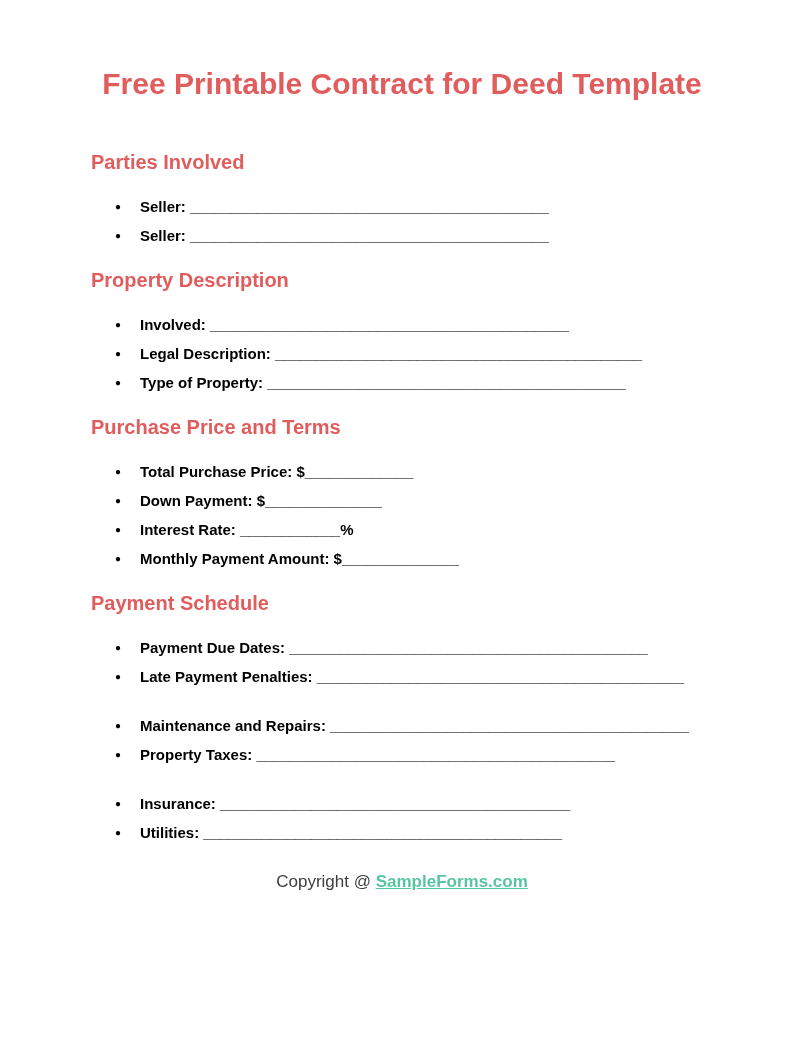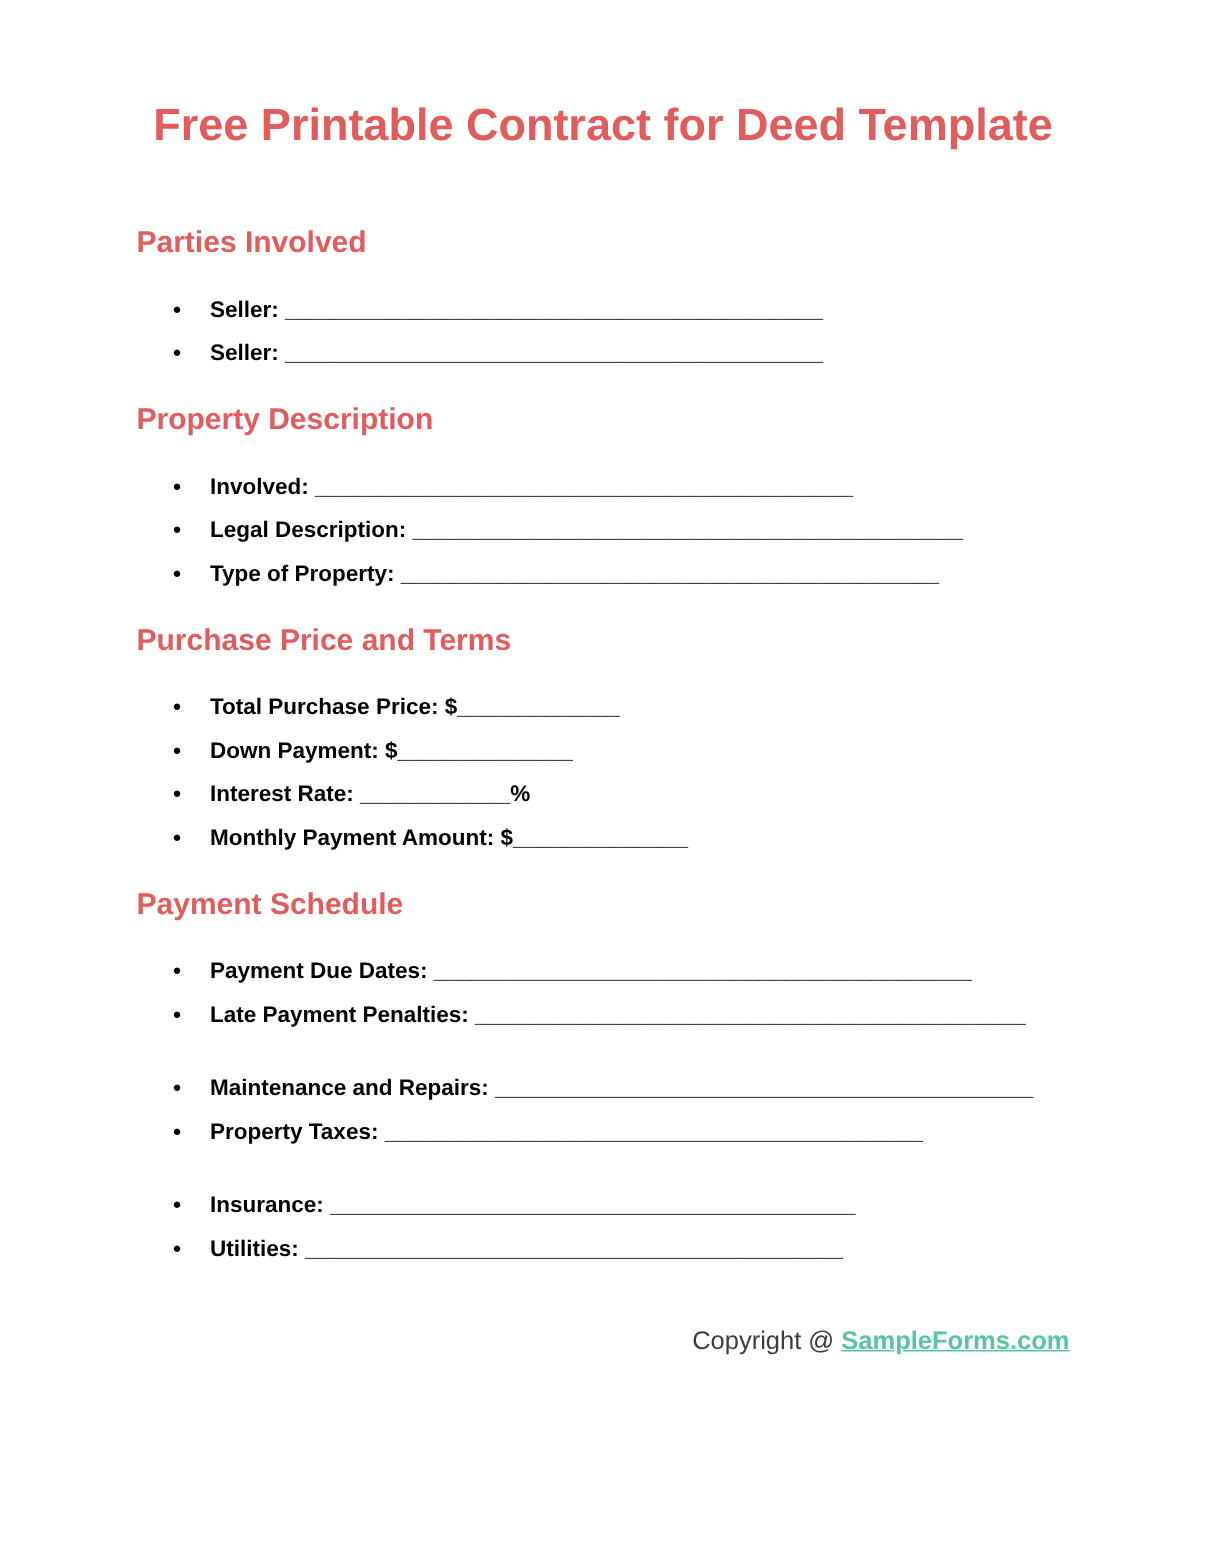--- a/index.html
+++ b/index.html
@@ -52,22 +52,22 @@
   }
   .bullet-marker {
     position: absolute;
     left: 24px;
     top: 0;
     font-size: 10px;
     line-height: 29px;
     color: #000000;
   }
   .doc-footer {
-    margin-top: 36px;
-    text-align: right;
+    margin-top: 24px;
+    text-align: center;
     font-size: 17px;
     line-height: 22px;
     color: var(--footer_text, #3d3d3d);
   }
   .footer-link {
     color: var(--link, #58c5a2);
     font-weight: bold;
     text-decoration: underline;
     cursor: pointer;
   }

